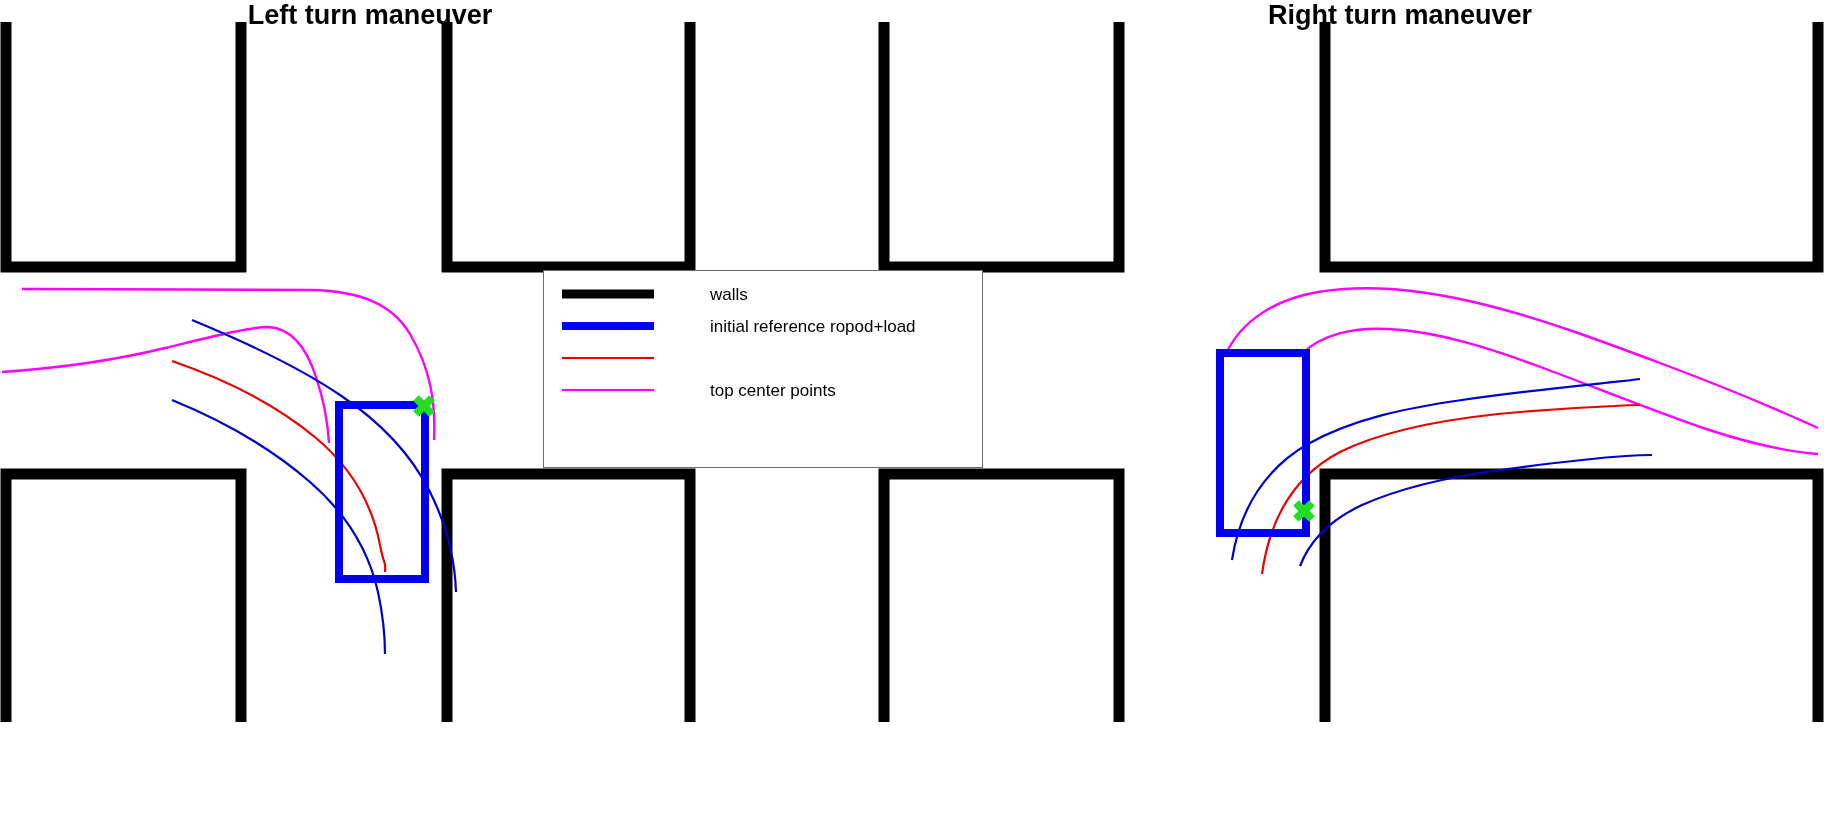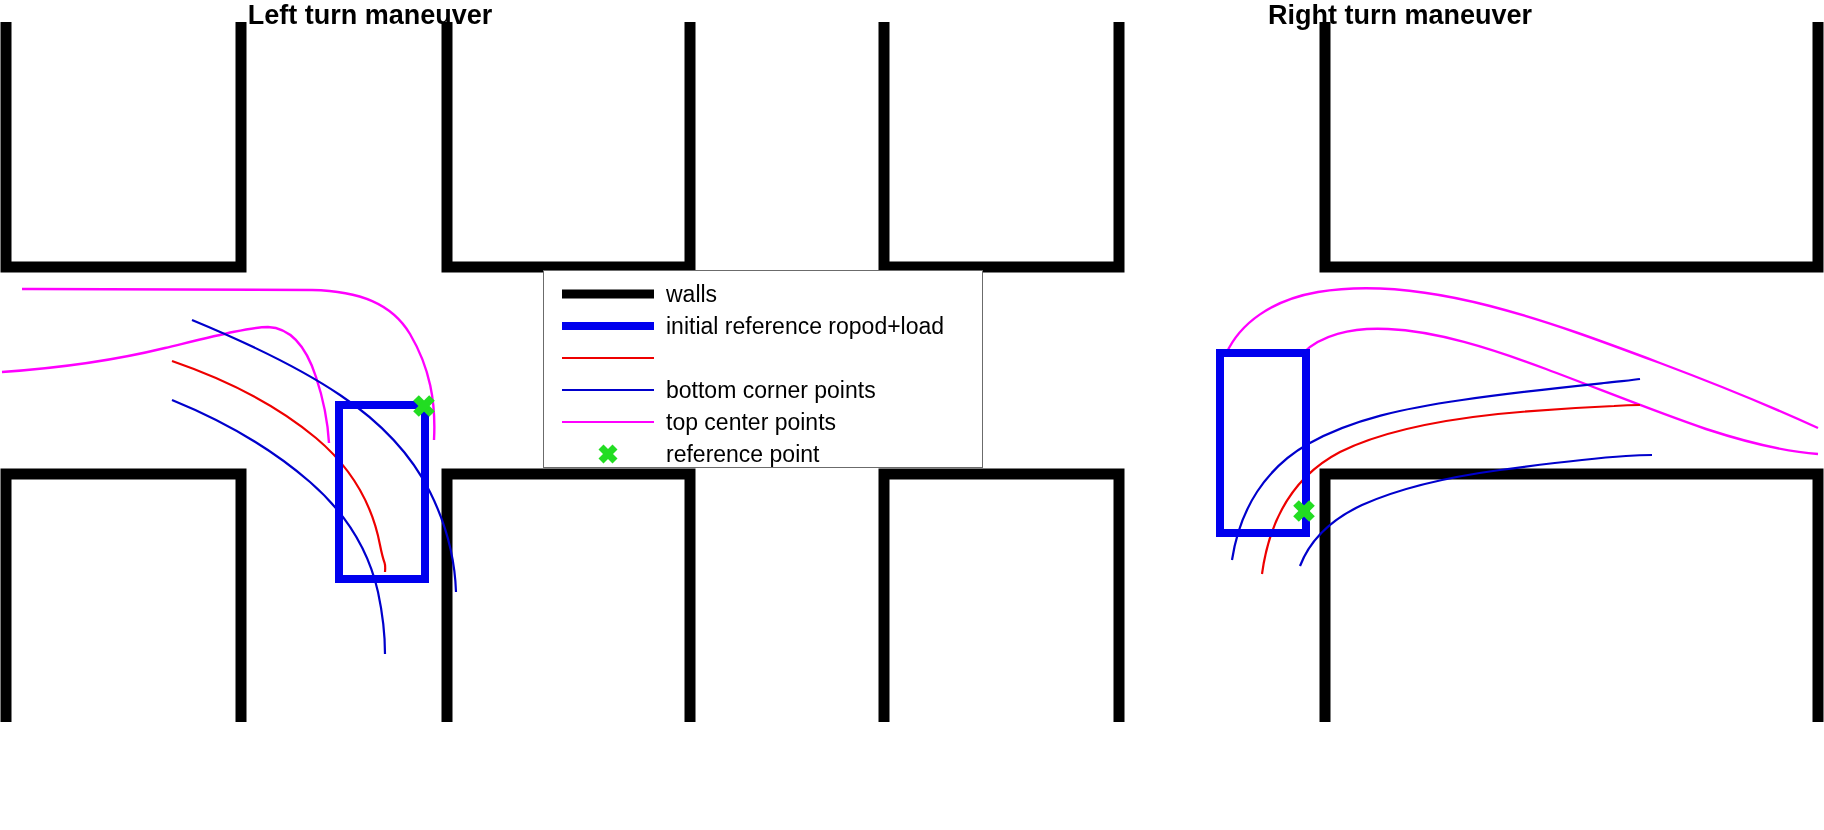--- a/index.html
+++ b/index.html
@@ -67,24 +67,25 @@
   }
   .legend-sample .bar {
     position: absolute;
     left: 0;
     right: 0;
     top: 50%;
     transform: translateY(-50%);
   }
   .legend-label {
     font-family: "Liberation Sans", sans-serif;
-    font-size: 23px;
+    font-size: 17px;
     color: #000000;
     white-space: nowrap;
     line-height: 23px;
+    margin-left: 44px;
   }
   .legend-marker {
     width: 92px;
     min-width: 92px;
     height: 32px;
     margin-left: 18px;
     margin-right: 12px;
     position: relative;
   }
 </style>
@@ -192,42 +193,25 @@
         </span>
         <span class="legend-label">initial reference ropod+load</span>
       </li>
 
       <li class="legend-row">
         <span class="legend-sample">
           <span class="bar" style="height:2px;background:#ee0000;"></span>
         </span>
       </li>
 
-      <li class="legend-row">
-        <span class="legend-sample">
-          <span class="bar" style="height:2px;background:#0000cc;"></span>
-        </span>
-        <span class="legend-label">bottom corner points</span>
-      </li>
 
       <li class="legend-row">
         <span class="legend-sample">
           <span class="bar" style="height:2px;background:#ff00ff;"></span>
         </span>
         <span class="legend-label">top center points</span>
       </li>
 
-      <li class="legend-row">
-        <span class="legend-marker">
-          <svg width="92" height="32" viewBox="0 0 92 32" style="position:absolute;left:0;top:0;">
-            <g transform="translate(46,16)" stroke="#22dd22" stroke-width="7" stroke-linecap="butt">
-              <line x1="-7" y1="-7" x2="7" y2="7"></line>
-              <line x1="-7" y1="7" x2="7" y2="-7"></line>
-            </g>
-          </svg>
-        </span>
-        <span class="legend-label">reference point</span>
-      </li>
 
     </ul>
   </div>
 
 </div>
 
 </body></html>

